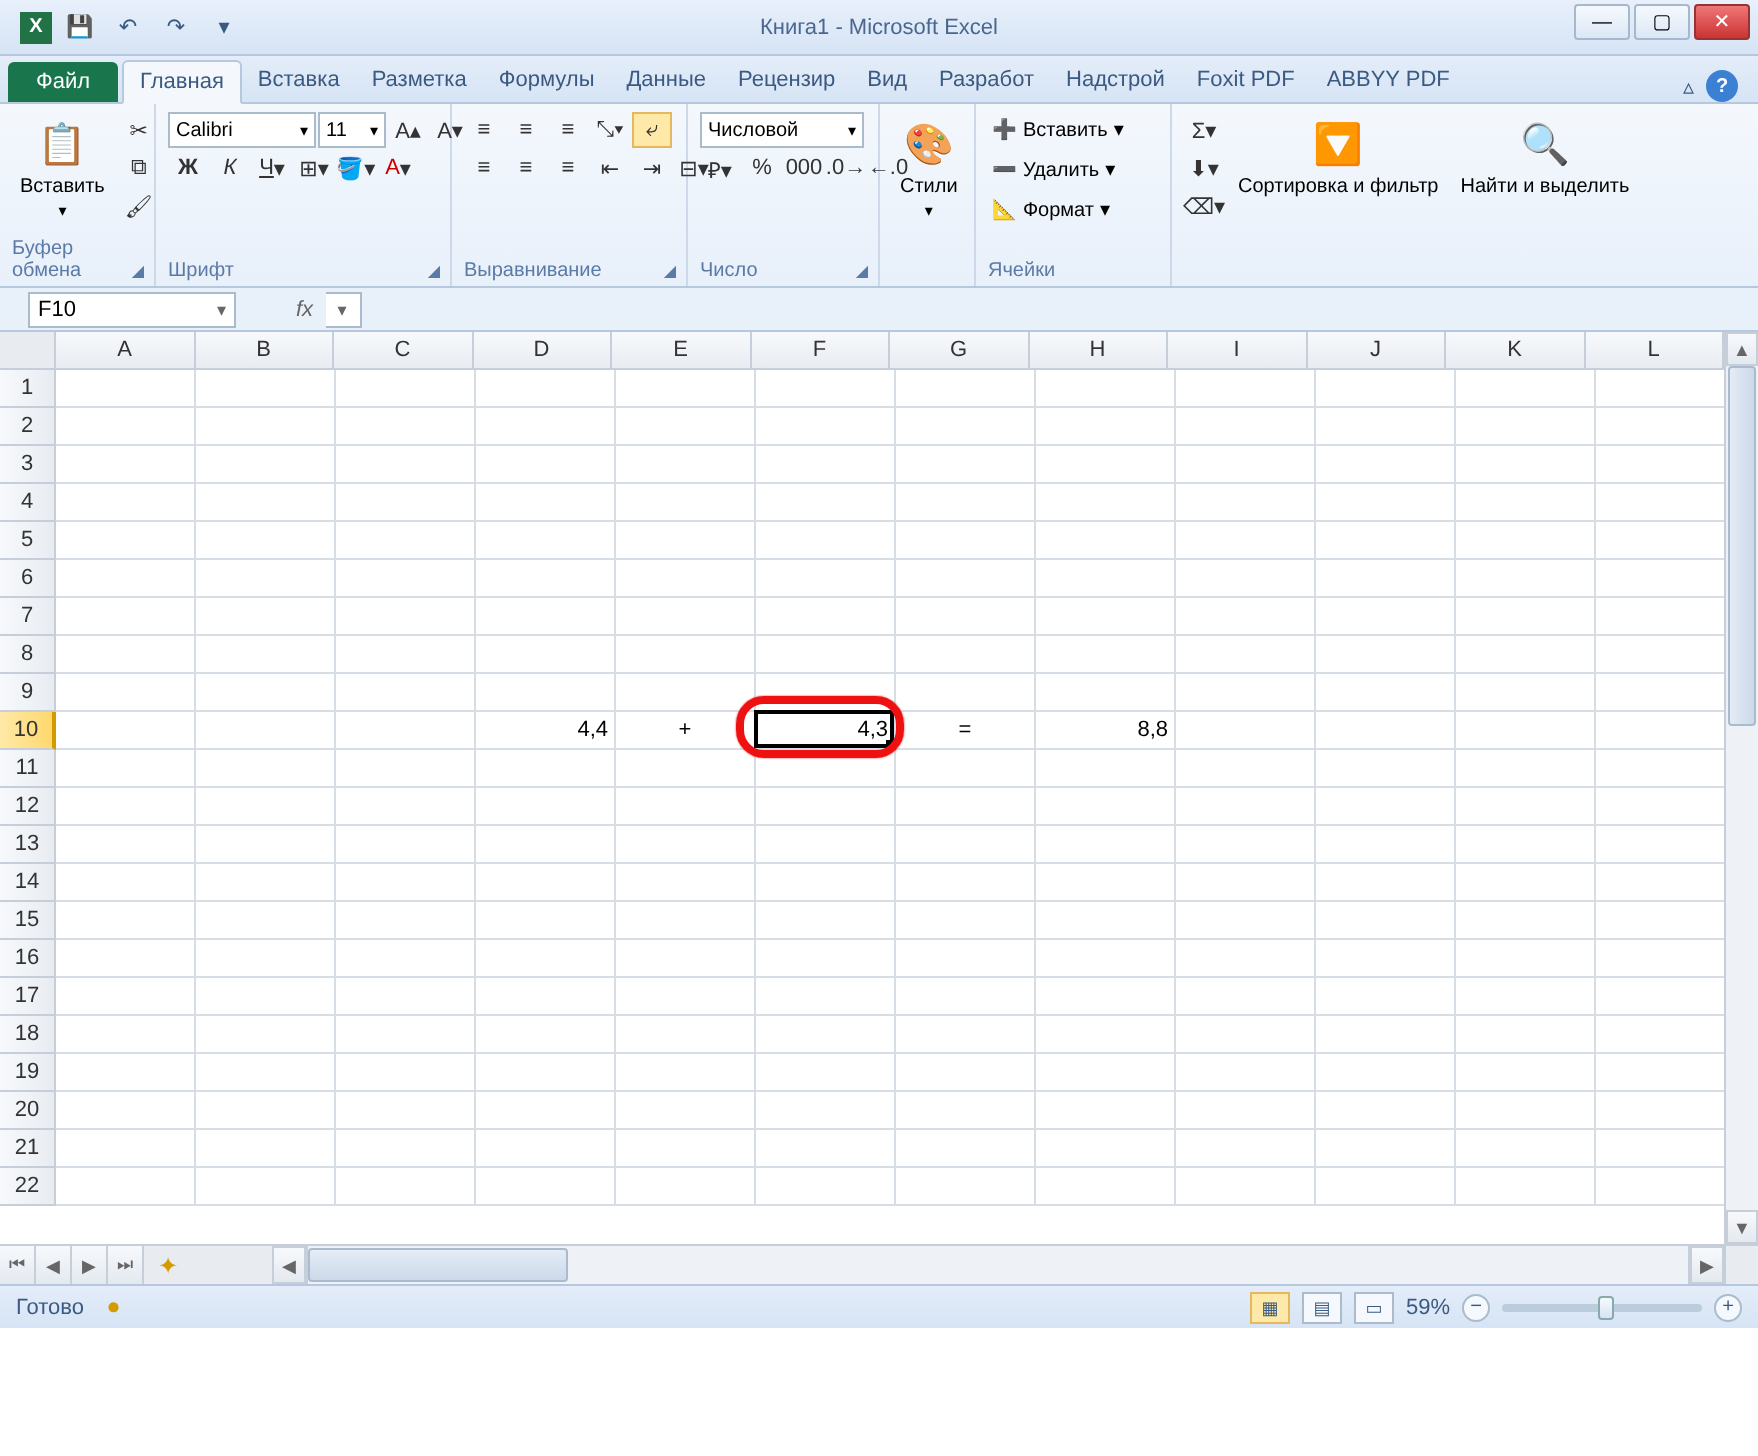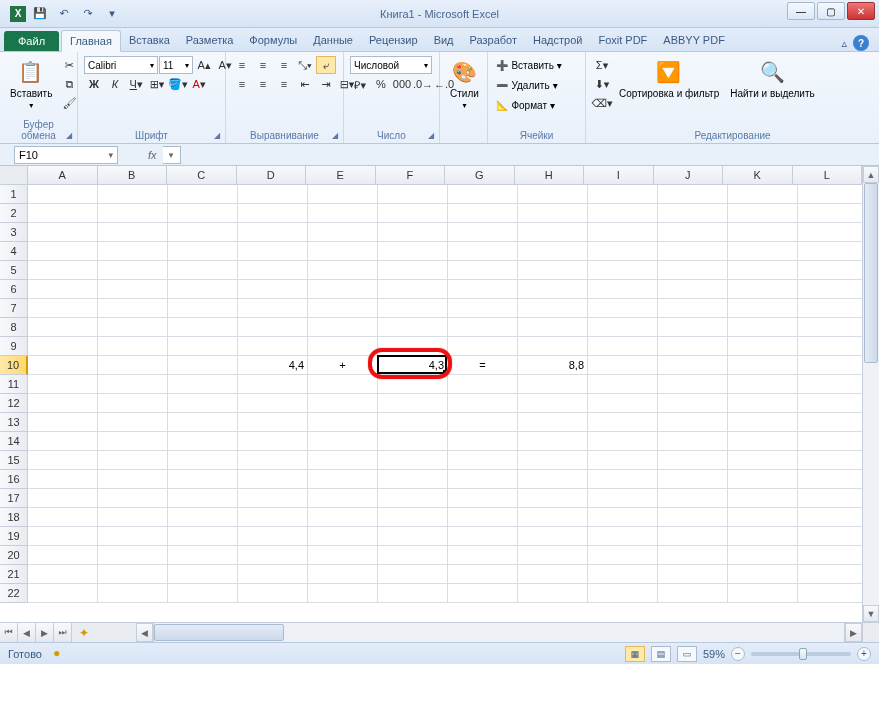--- a/index.html
+++ b/index.html
@@ -19,21 +19,21 @@
   .ribbon-tabs { height: 24px; background: linear-gradient(#e4edf9, #d6e4f5); border-bottom: 1px solid #b6c8de; display: flex; align-items: flex-end; padding-left: 4px; }
   .file-tab { background: #19754b; color: #fff; padding: 4px 14px; font-size: 11px; border-radius: 3px 3px 0 0; margin-right: 2px; cursor: pointer; }
   .rtab { padding: 4px 8px; font-size: 11px; color: #3b5a82; cursor: pointer; }
   .rtab.active { background: #f4f8fd; border: 1px solid #b6c8de; border-bottom: 1px solid #f4f8fd; border-radius: 3px 3px 0 0; margin-bottom: -1px; }
   .ribbon-right { margin-left: auto; display: flex; align-items: center; gap: 6px; padding-right: 10px; }
   .help-circle { width: 16px; height: 16px; border-radius: 50%; background: #3c80d4; color: #fff; display: flex; align-items: center; justify-content: center; font-size: 10px; font-weight: bold; cursor: pointer; }
 
   
   .ribbon { height: 92px; background: linear-gradient(#f4f8fd, #e8f0fa); border-bottom: 1px solid #b6c8de; display: flex; }
   .rgroup { border-right: 1px solid #cdd9e8; padding: 4px 6px 2px 6px; display: flex; flex-direction: column; justify-content: space-between; position: relative; }
-  .rgroup-label { font-size: 10px; color: #5a7aa8; text-align: center; padding-top: 2px; }
+  .rgroup-label { font-size: 10px; color: #5a7aa8; text-align: left; padding-top: 2px; }
   .rgroup-body { flex: 1; display: flex; align-items: flex-start; gap: 3px; }
   .big-btn { display: flex; flex-direction: column; align-items: center; gap: 2px; padding: 2px 4px; cursor: pointer; }
   .big-btn .ico { width: 28px; height: 28px; display: flex; align-items: center; justify-content: center; font-size: 20px; }
   .big-btn .lbl { font-size: 10px; text-align: center; line-height: 1.1; }
   .sm-btn { width: 20px; height: 18px; display: flex; align-items: center; justify-content: center; cursor: pointer; font-size: 11px; color: #333; }
   .sm-row { display: flex; gap: 1px; }
   .col { display: flex; flex-direction: column; gap: 1px; }
   .font-sel { width: 74px; height: 18px; border: 1px solid #abc; background: #fff; font-size: 10px; padding: 0 3px; display: flex; align-items: center; justify-content: space-between; cursor: pointer; }
   .size-sel { width: 34px; height: 18px; border: 1px solid #abc; background: #fff; font-size: 10px; padding: 0 3px; display: flex; align-items: center; justify-content: space-between; cursor: pointer; }
   .numfmt-sel { width: 82px; height: 18px; border: 1px solid #abc; background: #fff; font-size: 10px; padding: 0 3px; display: flex; align-items: center; justify-content: space-between; cursor: pointer; }
@@ -250,21 +250,20 @@
       </div>
       <div class="big-btn">
         <div class="ico">🔽</div>
         <div class="lbl">Сортировка и фильтр</div>
       </div>
       <div class="big-btn">
         <div class="ico">🔍</div>
         <div class="lbl">Найти и выделить</div>
       </div>
     </div>
-    <div class="rgroup-label">Редактирование</div>
   </div>
 </div>
 
 <div class="fbar">
   <div class="namebox">
     <span>F10</span>
     <span class="dd">▾</span>
   </div>
   <div class="fx">fx</div>
   <div class="fbar-expand">▾</div>

